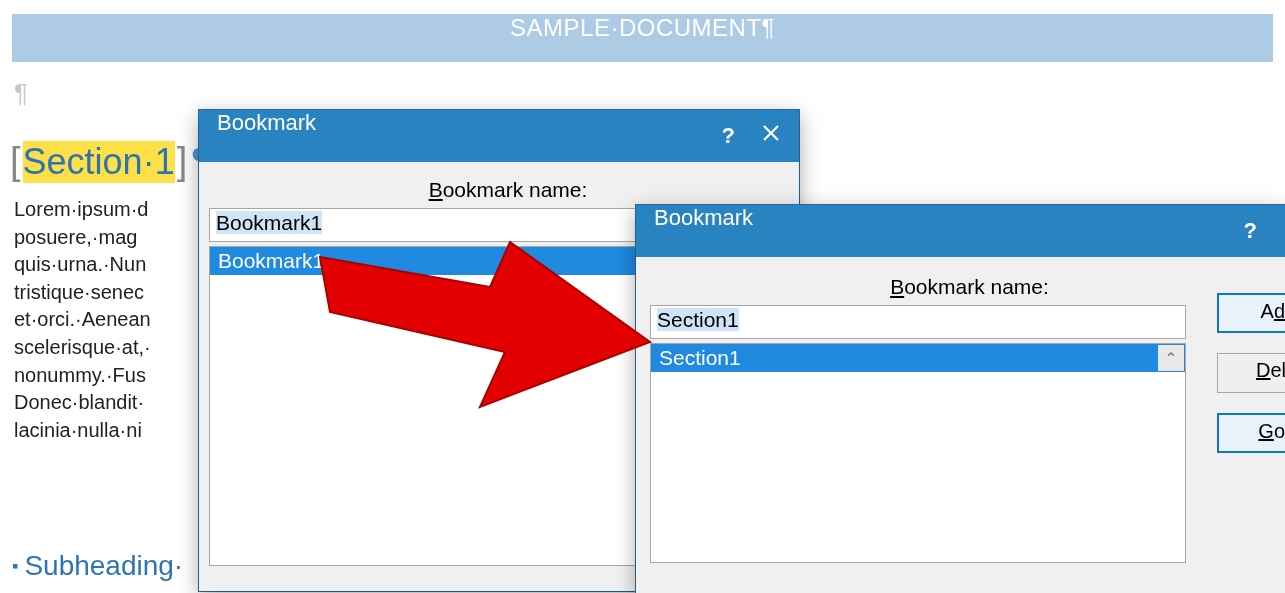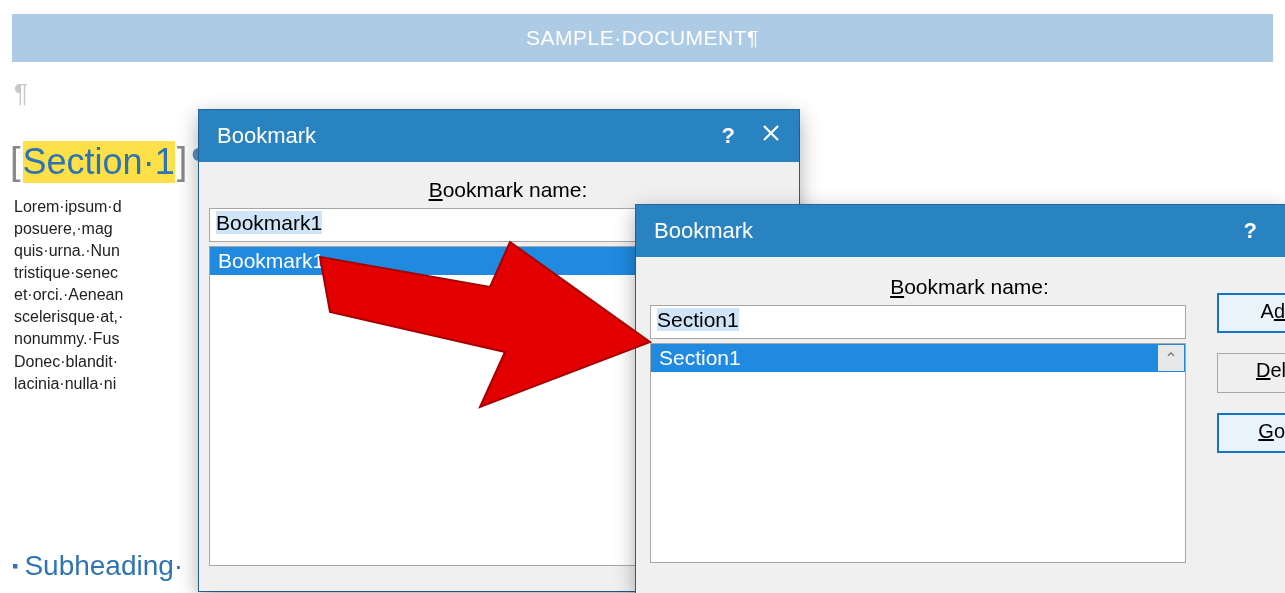--- a/index.html
+++ b/index.html
@@ -13,24 +13,23 @@
     overflow: hidden;
   }
   .doc-title-bar {
     position: absolute;
     left: 12px;
     top: 14px;
     right: 12px;
     height: 48px;
     background: #aecbe6;
     color: #fff;
-    font-size: 21px;
+    font-size: 24px;
     font-weight: 400;
     display: flex;
-    align-items: center;
     justify-content: center;
     letter-spacing: 0.5px;
   }
   .pilcrow-top {
     position: absolute;
     left: 14px;
     top: 78px;
     font-size: 26px;
     color: #c7c7c7;
   }
@@ -56,21 +55,21 @@
   .section-heading .pilcrow {
     color: #5a91c9;
     font-size: 36px;
     margin-left: 2px;
   }
   .body-text {
     position: absolute;
     left: 14px;
     top: 196px;
     width: 220px;
-    font-size: 16px;
+    font-size: 20px;
     color: #222;
     line-height: 1.38;
     white-space: pre;
     overflow: hidden;
   }
   .subheading {
     position: absolute;
     left: 12px;
     top: 550px;
     font-size: 28px;
@@ -95,21 +94,20 @@
     left: 199px;
     top: 110px;
     width: 600px;
     height: 481px;
   }
   .dlg-title {
     height: 52px;
     background: #2a83c1;
     color: #fff;
     display: flex;
-    align-items: center;
     justify-content: space-between;
     padding: 0 18px;
     font-size: 22px;
     gap: 24px;
   }
   .dlg-title .controls {
     display: flex;
     gap: 26px;
     align-items: center;
     font-size: 22px;

